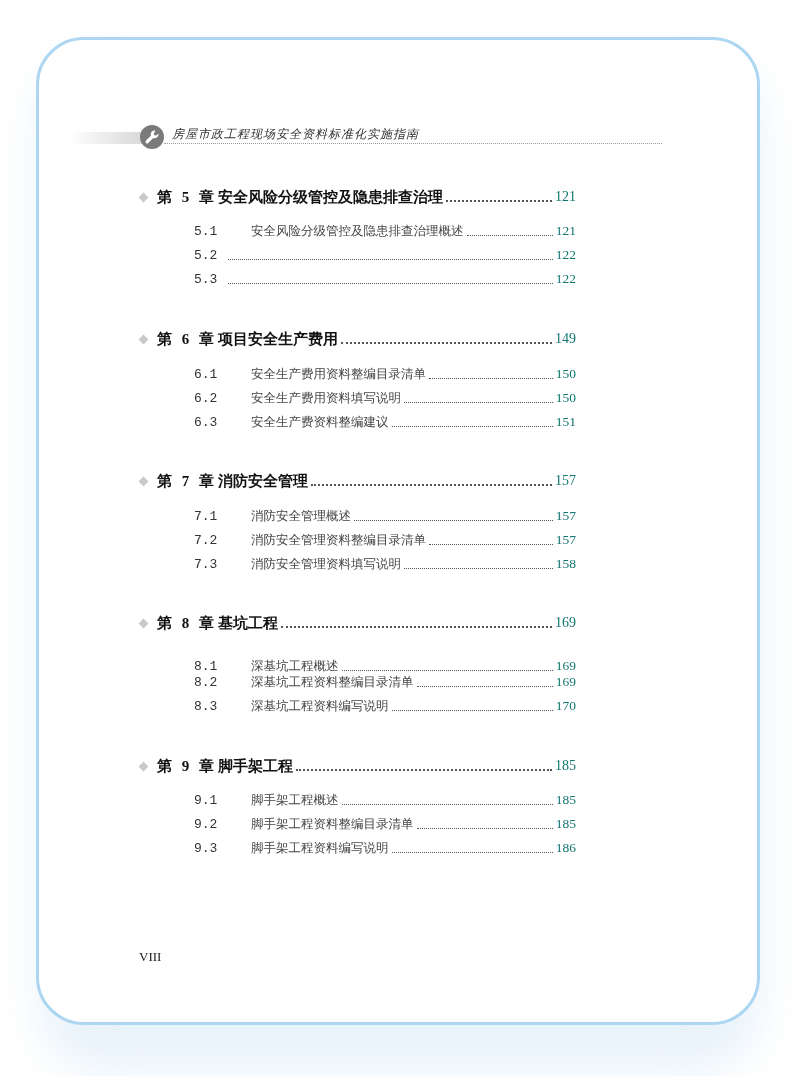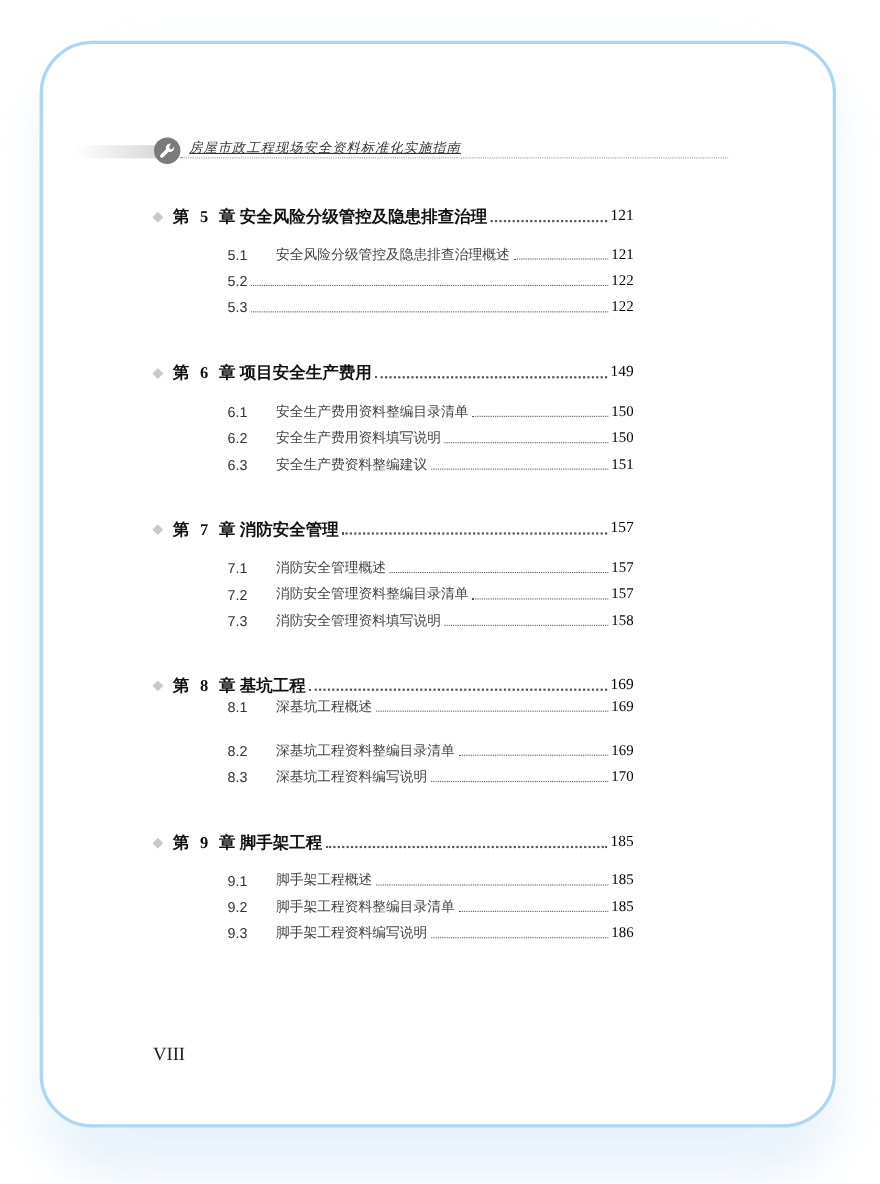--- a/index.html
+++ b/index.html
@@ -30,21 +30,21 @@
     background:linear-gradient(to right, #ffffff, #d6d6d6);
   }
   .rh-icon {
     position:absolute; left:72px; top:1px; width:24px; height:24px;
     border-radius:50%; background:#7a7a7a;
   }
   .rh-icon svg { position:absolute; left:3px; top:3px; }
   .rh-title {
     position:absolute; left:104px; top:2px;
     font-family:"DejaVu Serif", serif; font-style:italic;
-    font-size:12px; color:#333; letter-spacing:1px;text-decoration:underline;
+    font-size:12px; color:#333; letter-spacing:1px;
   }
   .rh-line {
     position:absolute; left:96px; top:19px; width:498px; height:0;
     border-top:1px dotted #9a9a9a;
   }
   .toc { position:absolute; left:0; top:0; width:800px; }
   .chapter {
     position:absolute; left:140px; width:436px; height:22px;
     display:flex; align-items:center;
   }
@@ -59,38 +59,38 @@
   }
   .ch-title {
     font-family:"DejaVu Sans", sans-serif; font-weight:bold;
     font-size:15px; color:#111; margin-left:4px; flex:none;
   }
   .leader {
     flex:1; height:1px; margin:0 3px;
     border-bottom:2px dotted #555; position:relative; top:3px;
   }
   .pg {
-    font-family:"Liberation Serif", serif; font-size:14px; color:#000000; flex:none;
+    font-family:"Liberation Serif", serif; font-size:14px; color:#0f766e; flex:none;
   }
   .section {
     position:absolute; left:194px; width:382px; height:20px;
     display:flex; align-items:center;
   }
   .sec-num {
-    font-family:Liberation Sans, sans-serif; font-size:13px; color:#333;
-    width:31px; flex:none;text-align:right;
+    font-family:Liberation Mono, monospace; font-size:13px; color:#333;
+    width:31px; flex:none;
   }
   .sec-title {
     font-family:"DejaVu Serif", serif; font-size:12.5px; color:#444; flex:none;margin-left:26px;
   }
   .section .leader { border-bottom:1px dotted #555; top:4px; }
   .section .pg { font-size:13.5px; }
   .folio {
     position:absolute; left:139px; top:949px;
-    font-family:"Liberation Serif", serif; font-size:17px; color:#222;
+    font-family:"Liberation Serif", serif; font-size:13px; color:#222;
   }
 </style>
 </head>
 <body>
 
 <div class="glow"></div>
 <div class="card"></div>
 
 <div class="running-head">
   <div class="rh-bar"></div>
@@ -181,21 +181,21 @@
     <span class="pg">158</span>
   </div>
 
   <div class="chapter" style="top:612px">
     <span class="diamond"></span>
     <span class="ch-label">第 8 章</span>
     <span class="ch-title">基坑工程</span>
     <span class="leader"></span>
     <span class="pg">169</span>
   </div>
-  <div class="section" style="top:632px">
+  <div class="section" style="top:656px">
     <span class="sec-num">8.1</span>
     <span class="sec-title">深基坑工程概述</span>
     <span class="leader"></span>
     <span class="pg">169</span>
   </div>
   <div class="section" style="top:672px">
     <span class="sec-num">8.2</span>
     <span class="sec-title">深基坑工程资料整编目录清单</span>
     <span class="leader"></span>
     <span class="pg">169</span>

